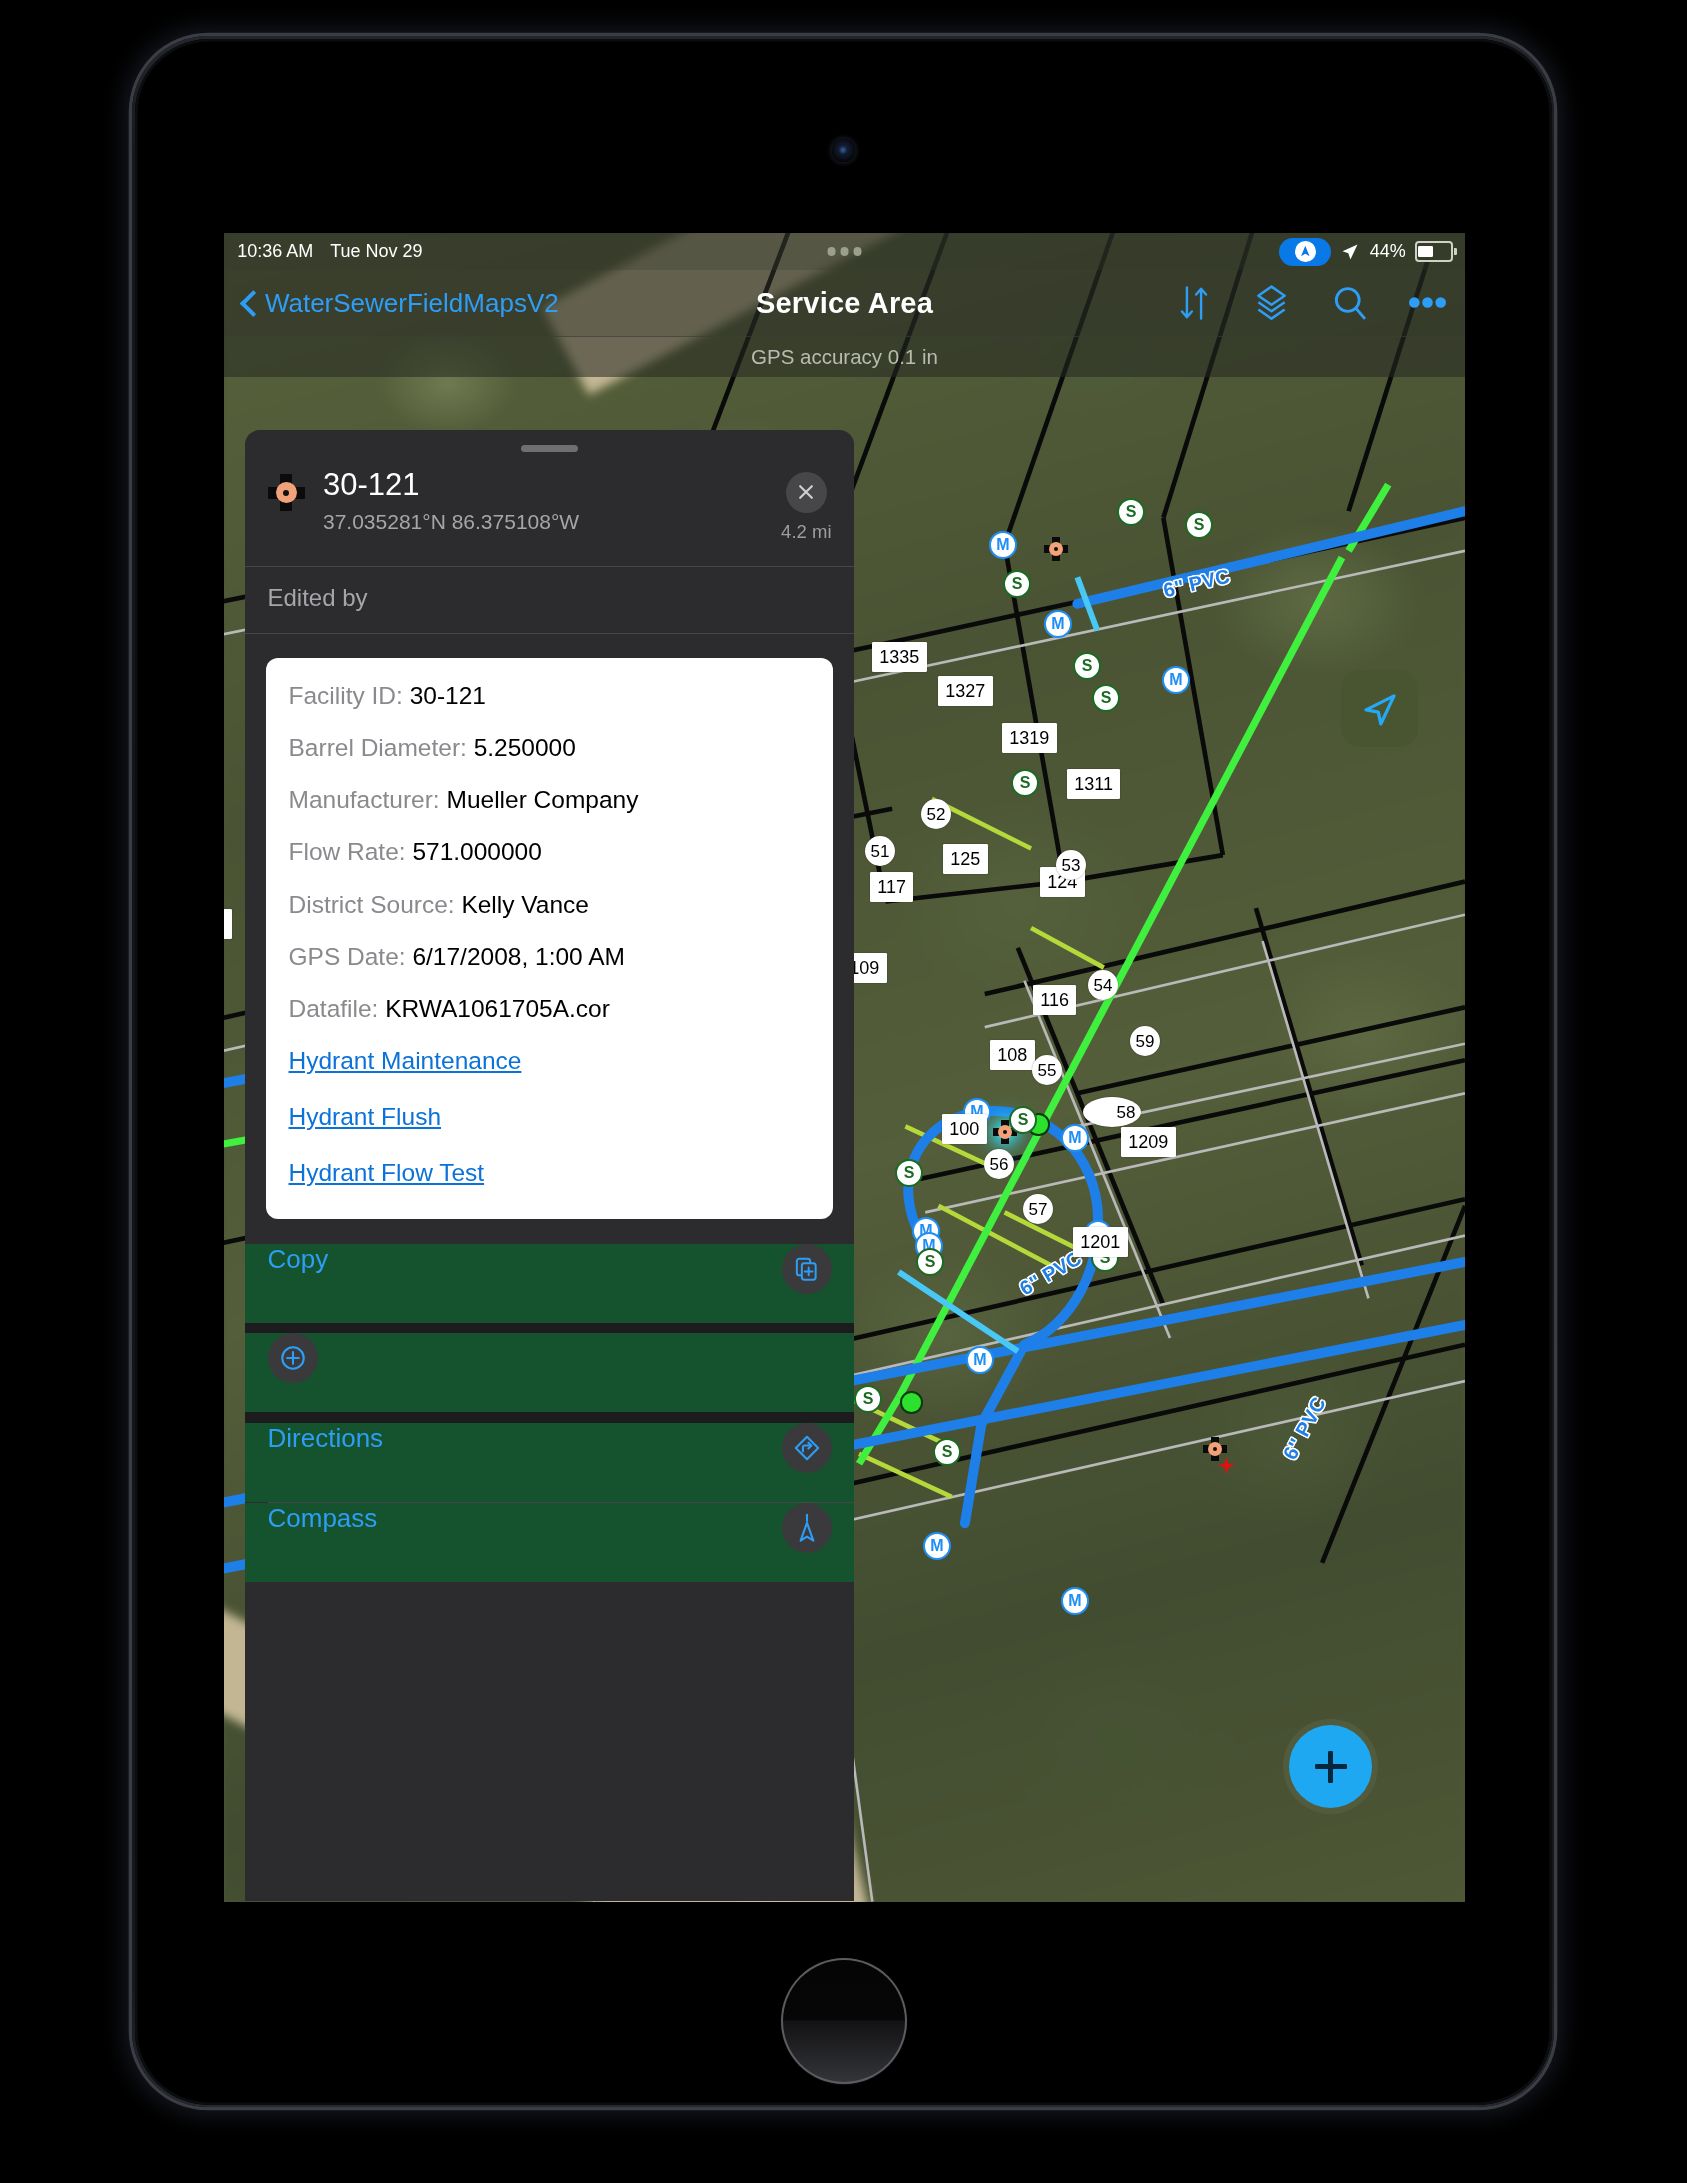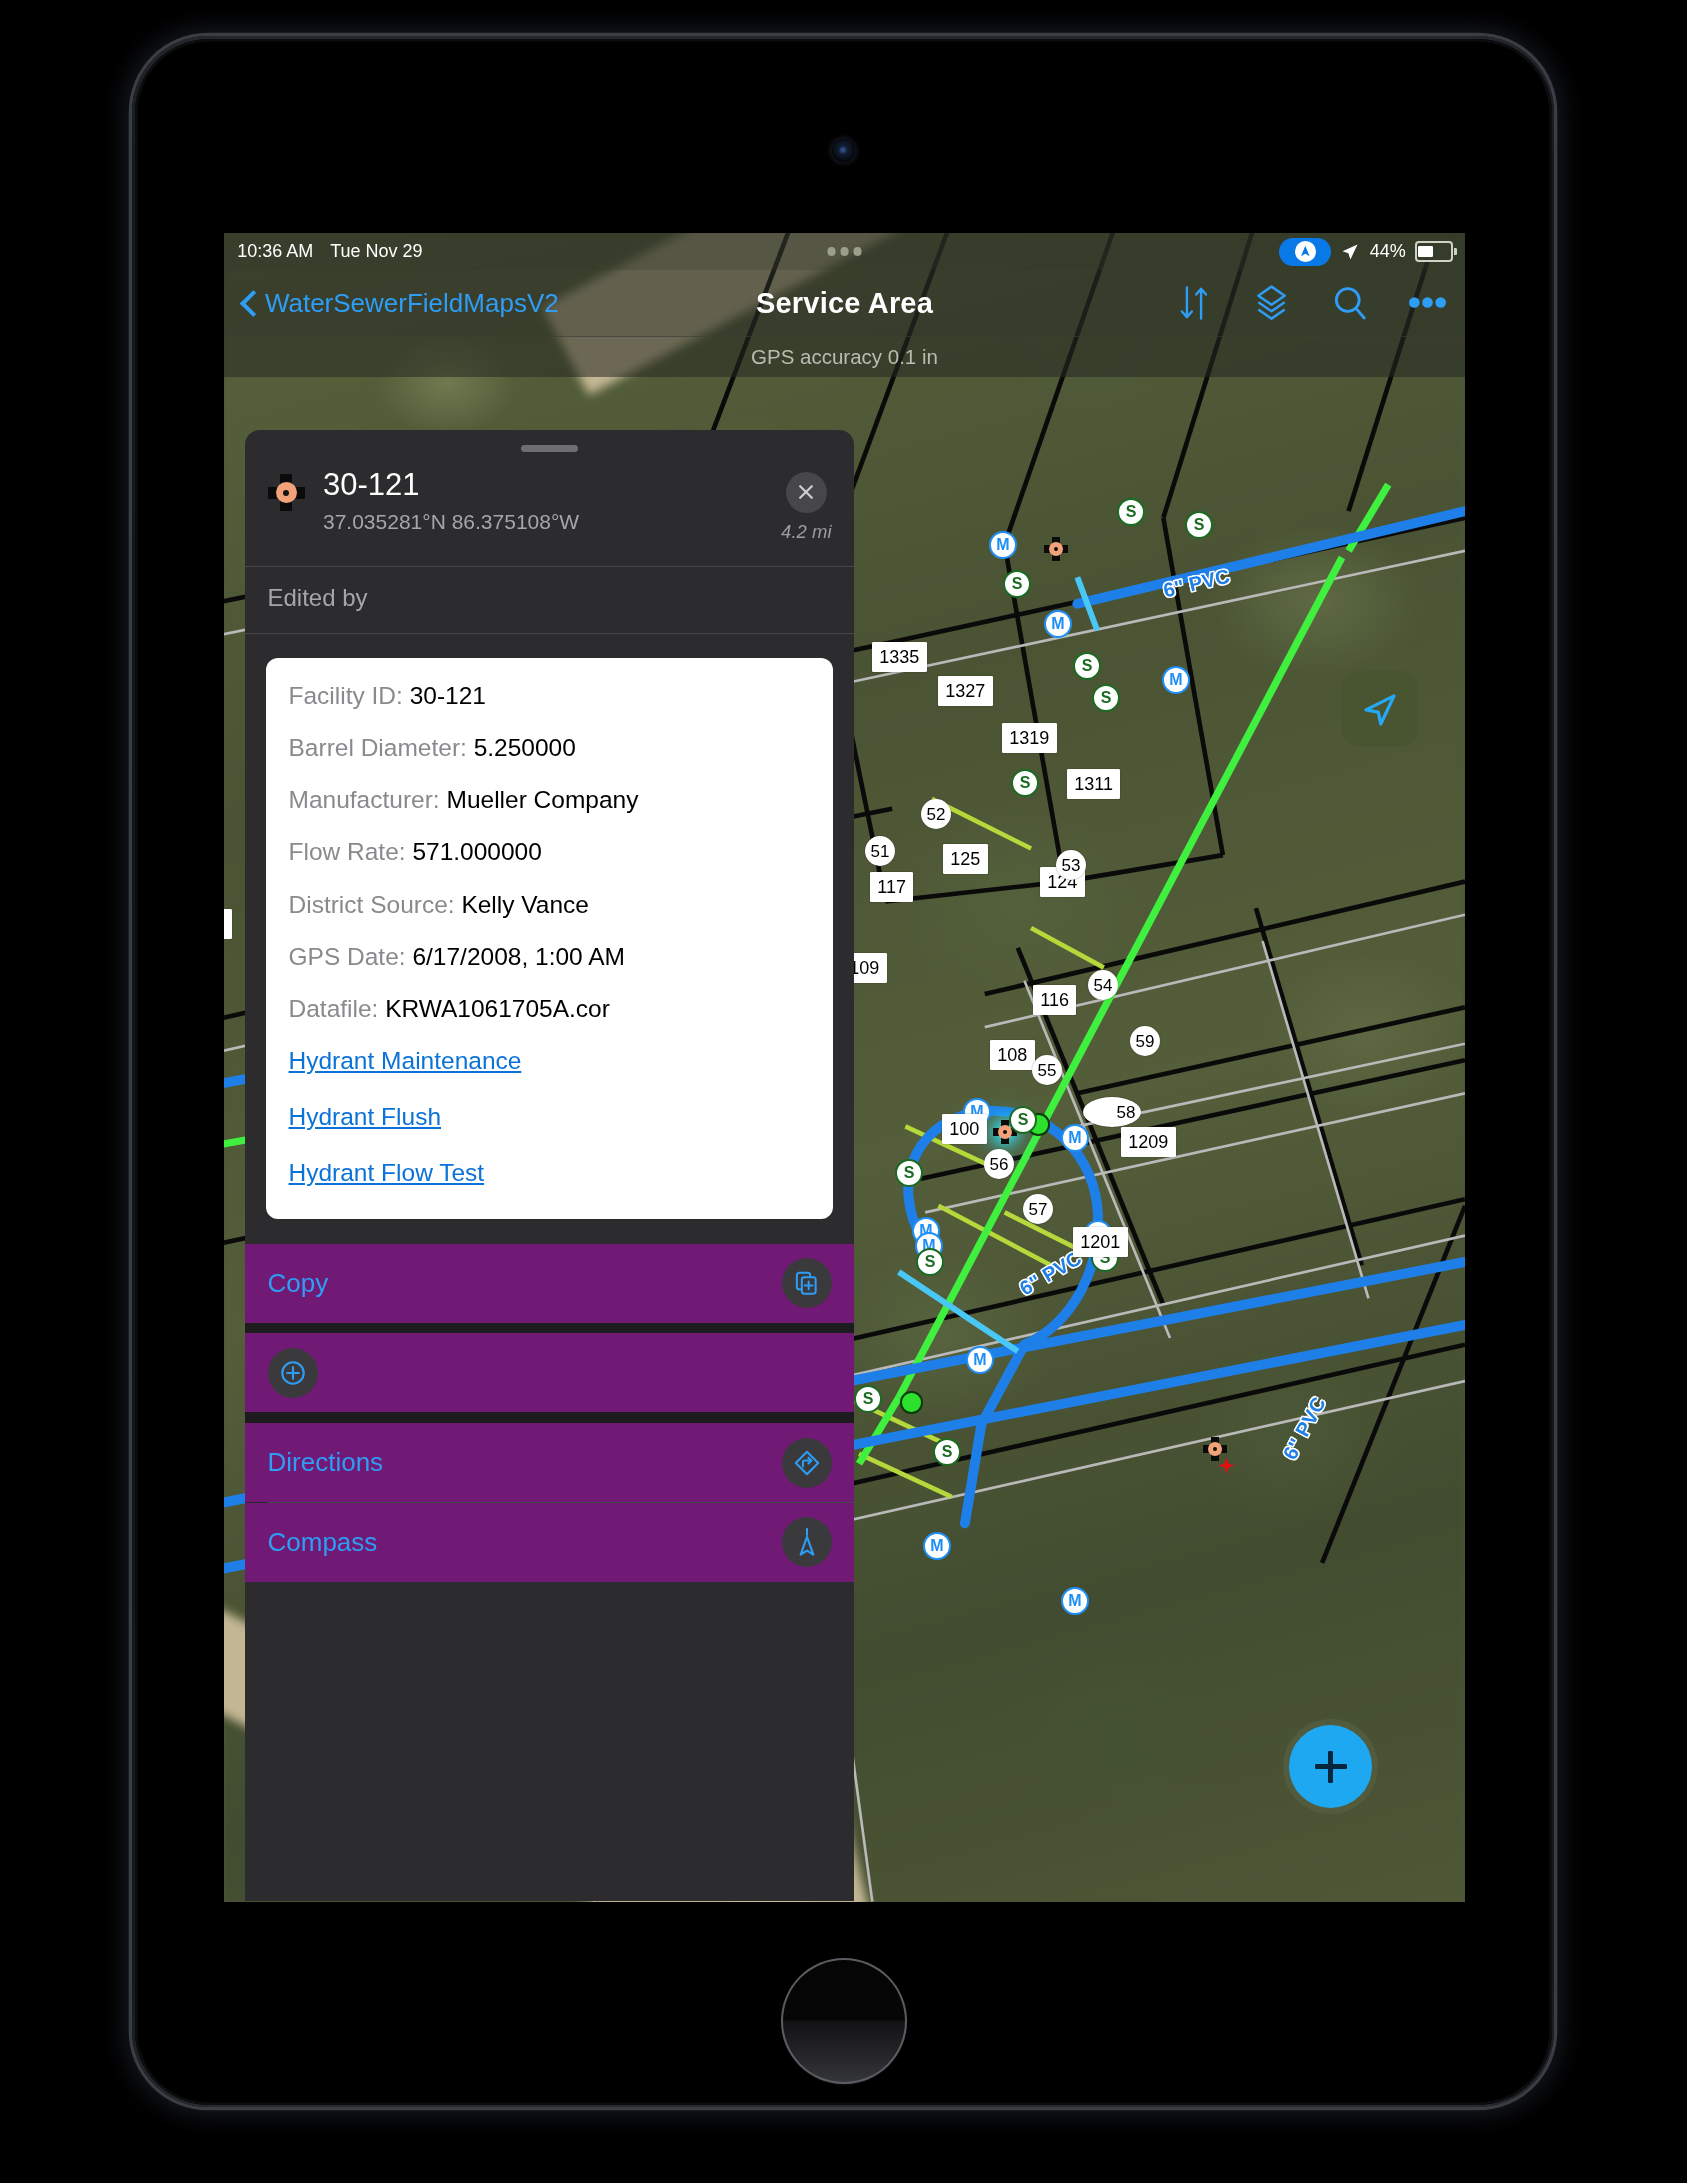--- a/index.html
+++ b/index.html
@@ -117,37 +117,37 @@
   #grabber{width:57px;height:7.3px;border-radius:4px;background:#6e6e73;margin:14.6px auto 0;}
   #panel-head{display:flex;align-items:flex-start;padding:14.6px 22.5px 22.5px 22.5px;border-bottom:0.7px solid #46464a;}
   #head-icon{width:37px;height:37px;position:relative;flex:none;margin-top:8px;}
   #head-icon .hv{position:absolute;left:12.6px;top:0;width:12px;height:37px;background:#0b0b0b;}
   #head-icon .hh{position:absolute;left:0;top:12.6px;width:37px;height:12px;background:#0b0b0b;}
   #head-icon b{position:absolute;left:8px;top:8px;width:21px;height:21px;border-radius:50%;background:#f2a278;}
   #head-icon b::after{content:"";position:absolute;left:7.3px;top:7.3px;width:6.6px;height:6.6px;border-radius:50%;background:#111;}
   #head-text{margin-left:18.5px;flex:1;}
   #feature-title{color:#fff;font-size:31px;font-weight:500;line-height:1.2;}
   #feature-coords{color:#a6a6aa;font-size:21px;margin-top:6.6px;}
-  #head-right{display:flex;flex-direction:column;align-items:center;margin-top:5.3px;font-style:italic;}
+  #head-right{display:flex;flex-direction:column;align-items:center;margin-top:5.3px;}
   #close-btn{width:41px;height:41px;border-radius:50%;background:#474749;display:flex;align-items:center;justify-content:center;}
   #dist{color:#9d9da1;font-size:18.5px;margin-top:8.6px;}
   #edited-block{padding:17px 22.5px 21px 22.5px;border-bottom:0.7px solid #46464a;}
   #edited-label{color:#a6a6aa;font-size:24px;}
   #edited-value{color:#fff;font-size:27px;margin-top:9.3px;}
 
   #attr-card{margin:24px 21px 0 21px;background:#fff;border-radius:12px;padding:24px 22.5px 26.5px 22.5px;}
   .attr{font-size:24.5px;color:#000;margin-bottom:24px;line-height:1.15;}
   .attr:last-of-type{margin-bottom:24px;}
   .attr .k{color:#8a8a8e;}
   .attr-link{display:block;font-size:24.5px;color:#0a72d8;text-decoration:underline;margin-bottom:28px;}
   .attr-link:last-child{margin-bottom:5.3px;}
 
   #actions{margin-top:25px;}
   .act-gap{height:10.6px;background:#1c1c1e;}
-  .act-row{height:79px;display:flex;align-items:center;padding:0 22.5px;background:#701a75;}
+  .act-row{height:79px;display:flex;padding:0 22.5px;background:#14532d;}
   .act-row .lbl{color:#2e9df5;font-size:26px;flex:1;}
   .act-ic{width:50px;height:50px;border-radius:50%;background:#3a3a3c;display:flex;align-items:center;justify-content:center;flex:none;}
   .act-div{height:0.7px;background:#46464a;margin-left:22.5px;}
 </style>
 </head>
 <body>
 
 <div id="device-frame"></div>
 <div id="device-inner"></div>
 <div id="camera"></div>

